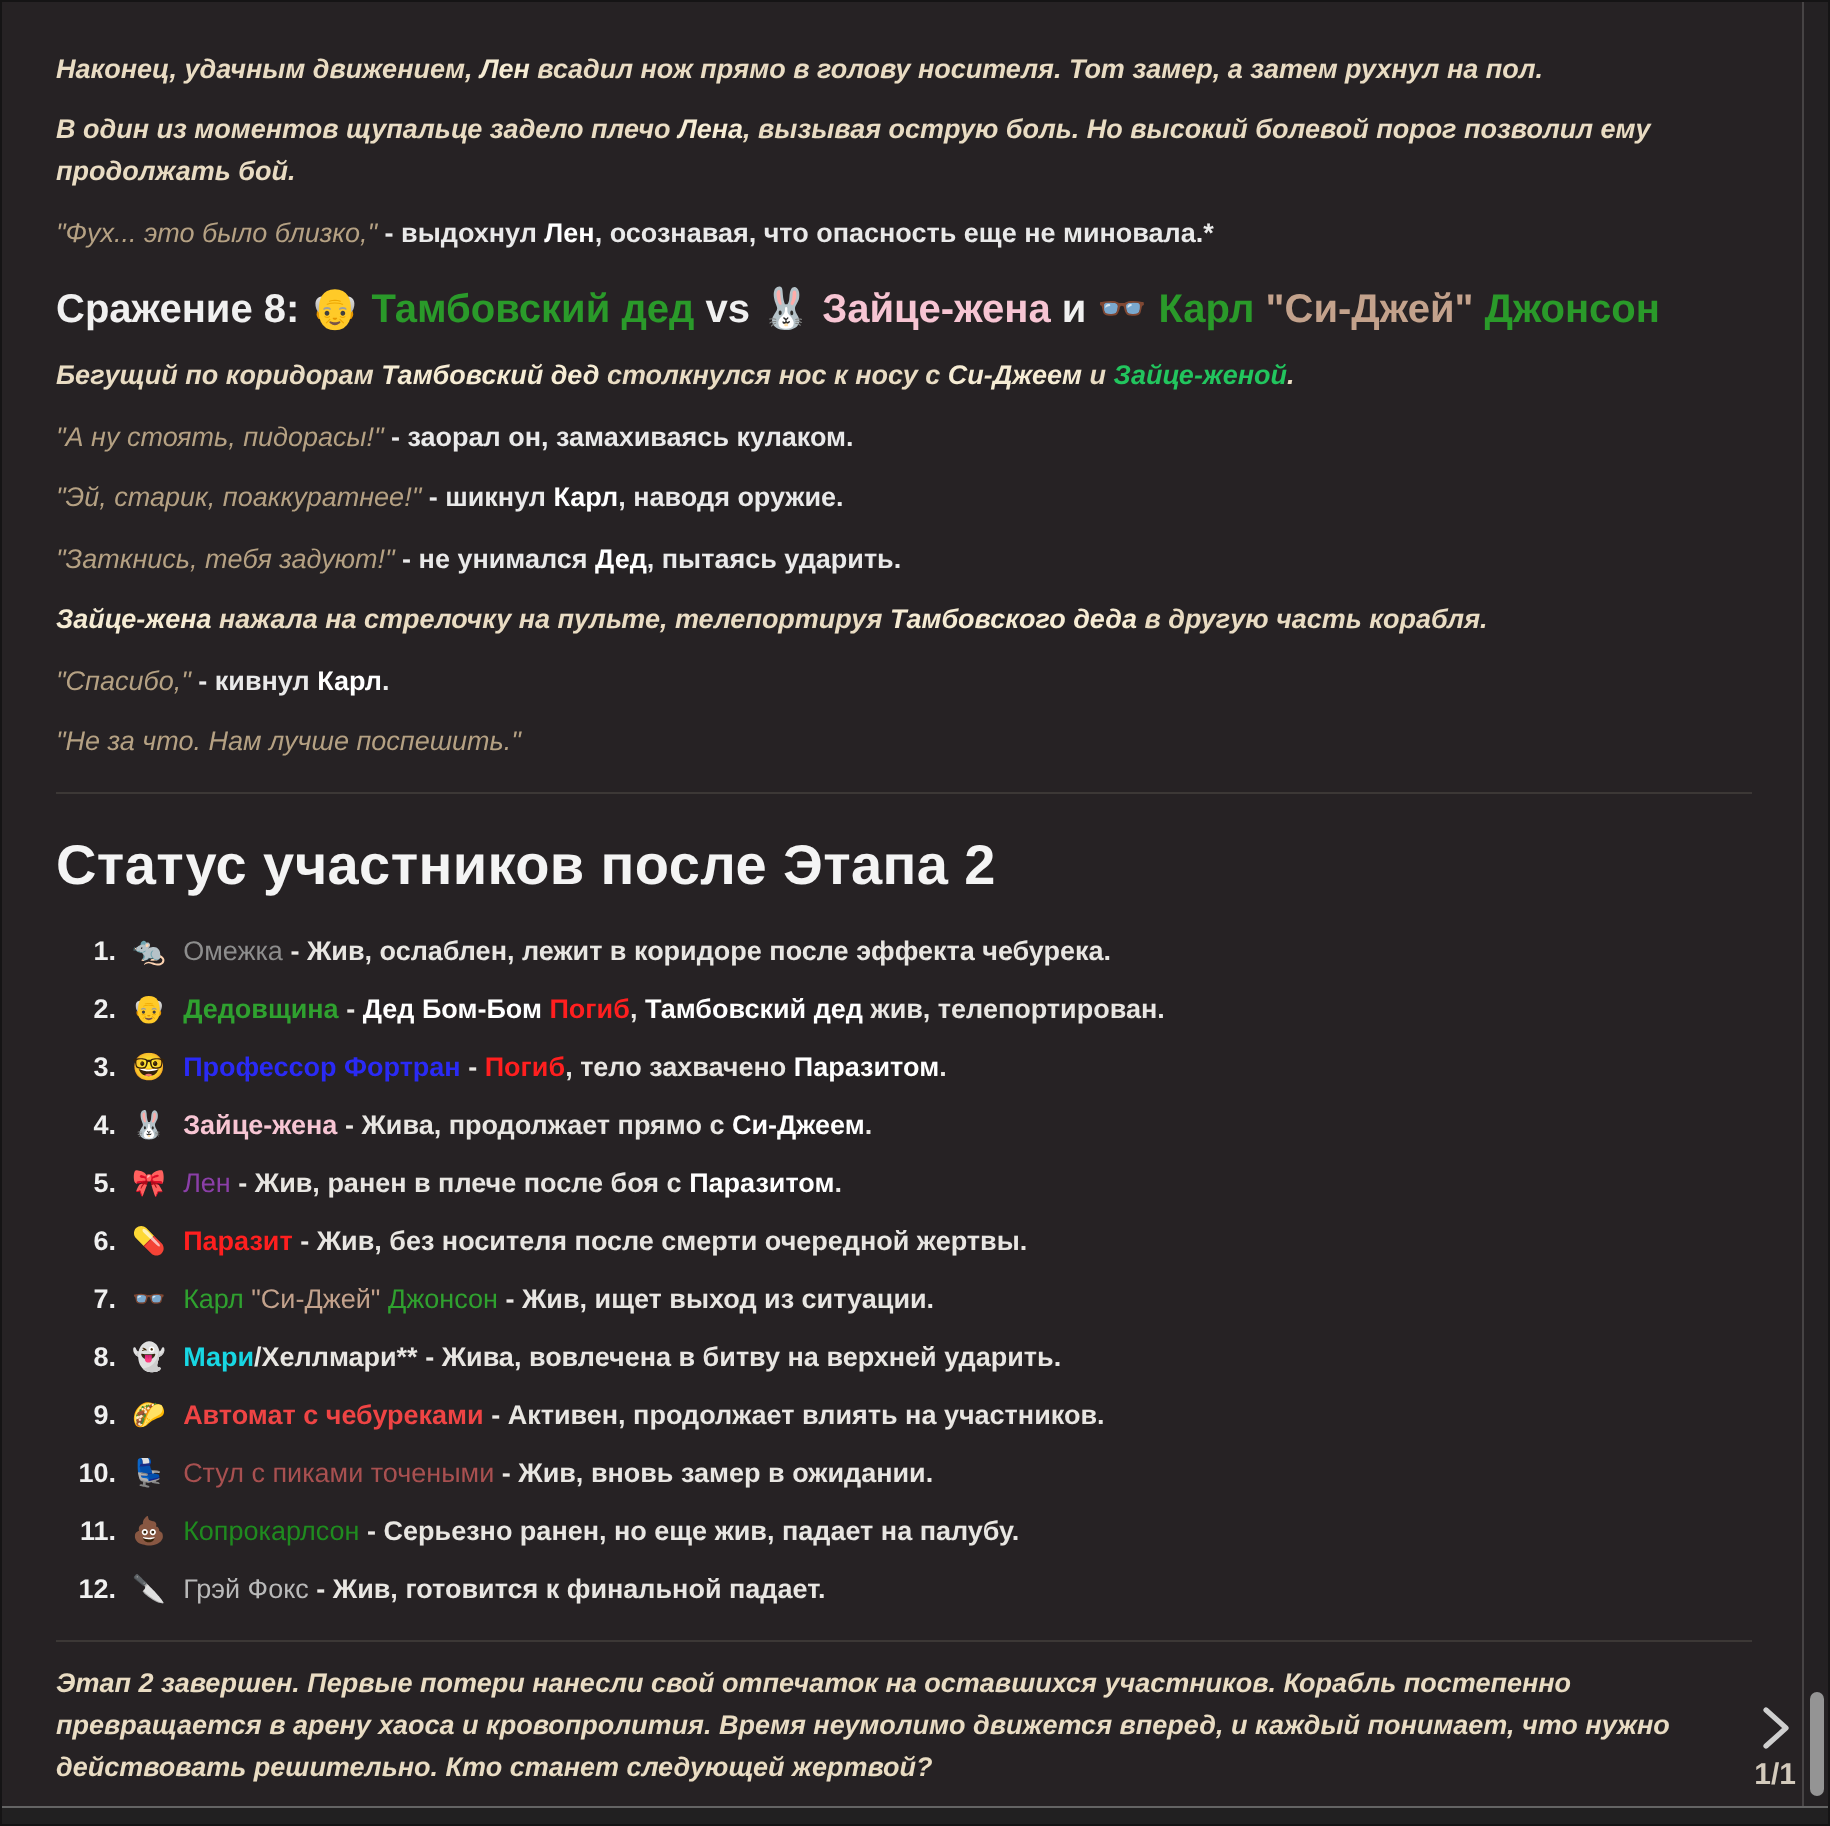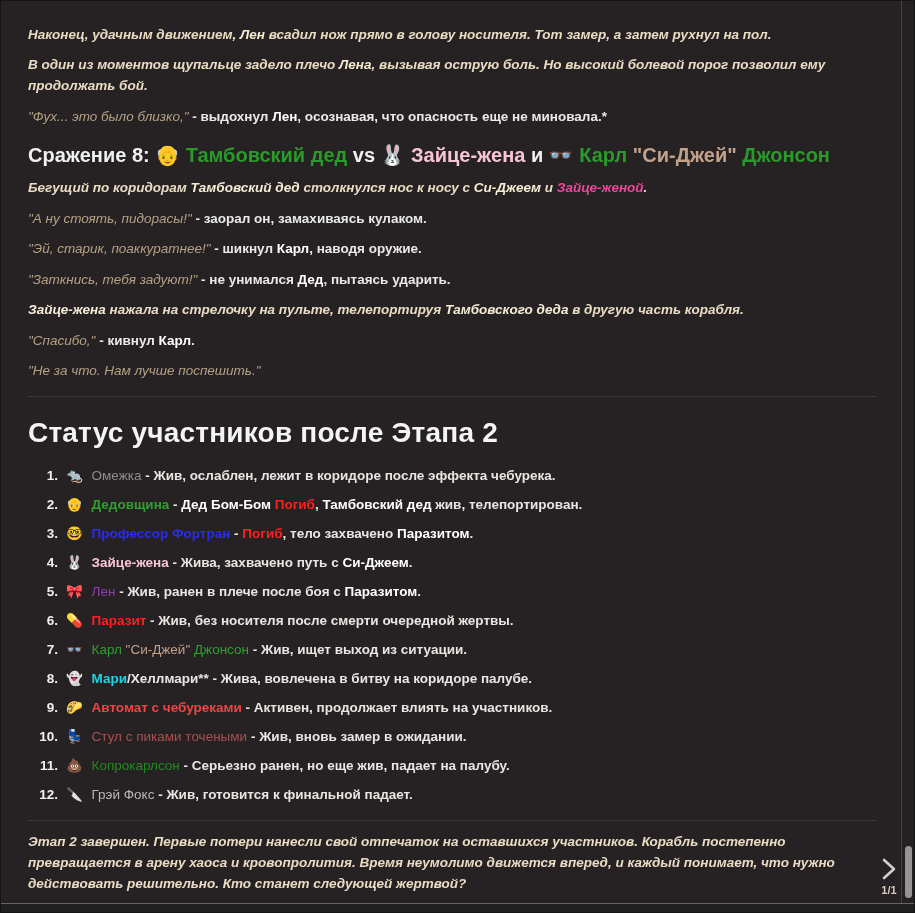--- a/index.html
+++ b/index.html
@@ -43,21 +43,21 @@
     font-weight:bold;color:#e8e6e2;
   }
   .row .num{flex:0 0 30px;text-align:right;margin-right:8px;color:#f0f0f0;}
   .emoji{font-style:normal;font-weight:400;}
   .li-text .emoji{margin-right:5px;}
   .pager{
     position:absolute;right:16px;bottom:16px;
     display:flex;flex-direction:column;align-items:center;gap:4px;
   }
   .chev{width:18px;height:22px;cursor:pointer;}
-  .pager-label{font-size:11px;color:#d3cabc;font-weight:bold;}
+  .pager-label{font-size:15px;color:#d3cabc;font-weight:bold;}
   .scroll-rail{
     position:absolute;top:0;right:0;bottom:8px;width:12px;
     border-left:1px solid #474445;background:#242123;
   }
   .scroll-thumb{
     position:absolute;right:2px;bottom:6px;width:7px;height:52px;
     background:#949494;border-radius:4px;cursor:pointer;
   }
   .bottom-bar{
     position:absolute;left:0;right:0;bottom:0;height:8px;
@@ -67,21 +67,21 @@
 </head>
 <body>
 
 <div class="page">
   <div class="content">
     <div id="story-top">
         <p class="narr"><span>Наконец, удачным движением, </span><span style="color: rgb(246, 236, 212);">Лен</span><span> всадил нож прямо в голову носителя. Тот замер, а затем рухнул на пол.</span></p>
         <p class="narr"><span>В один из моментов щупальце задело плечо </span><span style="color: rgb(246, 236, 212);">Лена</span><span>, вызывая острую боль. Но высокий болевой порог позволил ему продолжать бой.</span></p>
         <p class="plain"><span style="color: rgb(181, 161, 131); font-weight: 400; font-style: italic;">"Фух... это было близко," </span><span>- выдохнул </span><span style="color: rgb(255, 255, 255);">Лен</span><span>, осознавая, что опасность еще не миновала.*</span></p>
         <div class="h3block"><span>Сражение 8: </span><span class="emoji">👴 </span><span style="color: rgb(42, 154, 42);">Тамбовский дед</span><span> vs </span><span class="emoji">🐰 </span><span style="color: rgb(247, 197, 211);">Зайце-жена</span><span> и </span><span class="emoji">👓 </span><span style="color: rgb(42, 154, 42);">Карл </span><span style="color: rgb(195, 162, 140);">"Си-Джей"</span><span style="color: rgb(42, 154, 42);"> Джонсон</span></div>
-        <p class="narr"><span>Бегущий по коридорам </span><span style="color: rgb(246, 236, 212);">Тамбовский дед</span><span> столкнулся нос к носу с </span><span style="color: rgb(246, 236, 212);">Си-Джеем</span><span> и </span><span style="color: #ec4899; font-style: italic;">Зайце-женой</span><span>.</span></p>
+        <p class="narr"><span>Бегущий по коридорам </span><span style="color: rgb(246, 236, 212);">Тамбовский дед</span><span> столкнулся нос к носу с </span><span style="color: rgb(246, 236, 212);">Си-Джеем</span><span> и </span><span style="color: #22c55e; font-style: italic;">Зайце-женой</span><span>.</span></p>
         <p class="plain"><span style="color: rgb(181, 161, 131); font-weight: 400; font-style: italic;">"А ну стоять, пидорасы!" </span><span>- заорал он, замахиваясь кулаком.</span></p>
         <p class="plain"><span style="color: rgb(181, 161, 131); font-weight: 400; font-style: italic;">"Эй, старик, поаккуратнее!" </span><span>- шикнул </span><span style="color: rgb(255, 255, 255);">Карл</span><span>, наводя оружие.</span></p>
         <p class="plain"><span style="color: rgb(181, 161, 131); font-weight: 400; font-style: italic;">"Заткнись, тебя задуют!" </span><span>- не унимался </span><span style="color: rgb(255, 255, 255);">Дед</span><span>, пытаясь ударить.</span></p>
         <p class="narr"><span style="color: rgb(246, 236, 212);">Зайце-жена</span><span> нажала на стрелочку на пульте, телепортируя </span><span style="color: rgb(246, 236, 212); text-align: right;">Тамбовского деда</span><span> в другую часть корабля.</span></p>
         <p class="plain"><span style="color: rgb(181, 161, 131); font-weight: 400; font-style: italic;">"Спасибо," </span><span>- кивнул </span><span style="color: rgb(255, 255, 255);">Карл</span><span>.</span></p>
         <p class="quote"><span>"Не за что. Нам лучше поспешить."</span></p>
         <hr class="divider">
       </div>
     <div class="status-heading">Статус участников после Этапа 2</div>
     <div id="status-list" class="status-list">
@@ -92,37 +92,37 @@
         <div class="row">
           <span class="num">2.</span>
           <span class="li-text"><span class="emoji">👴 </span><span style="color: rgb(47, 161, 47);">Дедовщина</span><span> - </span><span style="color: rgb(255, 255, 255);">Дед Бом-Бом</span><span> </span><span style="color: rgb(255, 31, 31);">Погиб</span><span>, </span><span style="color: rgb(255, 255, 255);">Тамбовский дед</span><span> жив, телепортирован.</span></span>
         </div>
         <div class="row">
           <span class="num">3.</span>
           <span class="li-text"><span class="emoji">🤓 </span><span style="color: rgb(42, 42, 245); margin-top: 13px;">Профессор Фортран</span><span> - </span><span style="color: rgb(255, 31, 31);">Погиб</span><span>, тело захвачено </span><span style="color: rgb(255, 255, 255);">Паразитом</span><span>.</span></span>
         </div>
         <div class="row">
           <span class="num">4.</span>
-          <span class="li-text"><span class="emoji">🐰 </span><span style="color: rgb(247, 197, 211);">Зайце-жена</span><span> - Жива, захвачено путь с </span><span style="color: rgb(255, 255, 255);">Си-Джеем</span><span>.</span></span>
+          <span class="li-text"><span class="emoji">🐰 </span><span style="color: rgb(247, 197, 211);">Зайце-жена</span><span> - Жива, продолжает прямо с </span><span style="color: rgb(255, 255, 255);">Си-Джеем</span><span>.</span></span>
         </div>
         <div class="row">
           <span class="num">5.</span>
           <span class="li-text"><span class="emoji">🎀 </span><span style="color: rgb(139, 63, 168); font-weight: 400;">Лен</span><span> - Жив, ранен в плече после боя с </span><span style="color: rgb(255, 255, 255);">Паразитом</span><span>.</span></span>
         </div>
         <div class="row">
           <span class="num">6.</span>
           <span class="li-text"><span class="emoji">💊 </span><span style="color: rgb(255, 31, 31); text-align: right;">Паразит</span><span> - Жив, без носителя после смерти очередной жертвы.</span></span>
         </div>
         <div class="row">
           <span class="num">7.</span>
           <span class="li-text"><span class="emoji">👓 </span><span style="color: rgb(47, 161, 47); font-weight: 400;">Карл </span><span style="color: rgb(195, 162, 140); font-weight: 400;">"Си-Джей"</span><span style="color: rgb(47, 161, 47); font-weight: 400;"> Джонсон</span><span> - Жив, ищет выход из ситуации.</span></span>
         </div>
         <div class="row">
           <span class="num">8.</span>
-          <span class="li-text"><span class="emoji">👻 </span><span style="color: rgb(24, 215, 227);">Мари</span><span>/Хеллмари** - Жива, вовлечена в битву на коридоре палубе.</span></span>
+          <span class="li-text"><span class="emoji">👻 </span><span style="color: rgb(24, 215, 227);">Мари</span><span>/Хеллмари** - Жива, вовлечена в битву на верхней ударить.</span></span>
         </div>
         <div class="row">
           <span class="num">9.</span>
           <span class="li-text"><span class="emoji">🌮 </span><span style="color: #ef4444;">Автомат с чебуреками</span><span> - Активен, продолжает влиять на участников.</span></span>
         </div>
         <div class="row">
           <span class="num">10.</span>
           <span class="li-text"><span class="emoji">💺 </span><span style="color: rgb(168, 80, 80); font-weight: 400;">Стул с пиками точеными</span><span> - Жив, вновь замер в ожидании.</span></span>
         </div>
         <div class="row">

